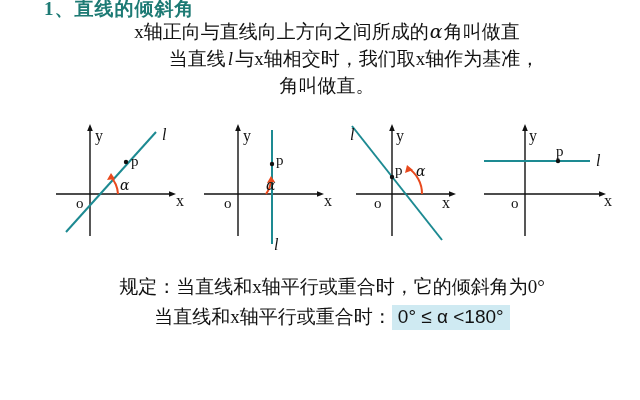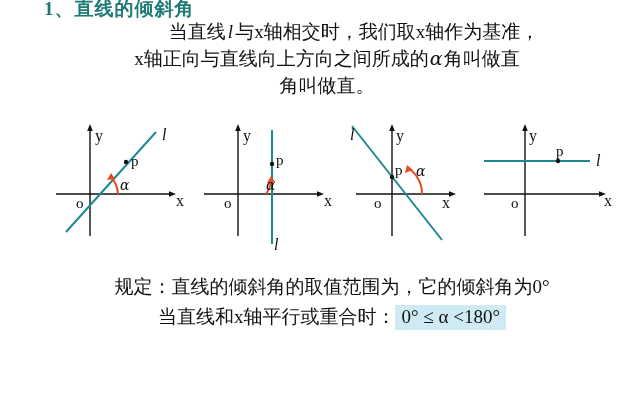--- a/index.html
+++ b/index.html
@@ -86,36 +86,36 @@
     color: #111111;
   }
   .bottom .ln { display: block; white-space: nowrap; }
   .hl {
     background: #cfeaf2;
     padding: 1px 6px 2px 6px;
     display: inline-block;
     line-height: 22px;
   }
   .hl .rng {
-    font-family: Liberation Serif, serif;
+    font-family: Liberation Sans, sans-serif;
   }
 </style>
 </head>
 <body>
 
 <div class="page">
 
   <div class="heading">1、直线的倾斜角</div>
 
   <div class="intro">
+    <span class="ln">
+      <span>x轴正向与直线向上方向之间所成的</span><span class="alpha">α</span><span>角叫做直</span>
+    </span>
     <span class="ln l1">
       <span>当直线</span><span class="mvar">l</span><span>与x轴相交时，我们取x轴作为基准，</span>
-    </span>
-    <span class="ln">
-      <span>x轴正向与直线向上方向之间所成的</span><span class="alpha">α</span><span>角叫做直</span>
     </span>
     <span class="ln">角叫做直。</span>
   </div>
 
   <div class="figs">
 
     <div class="fig" style="left:52px;">
       <svg width="150" height="140" viewBox="0 0 150 140">
 
         <line x1="38" y1="10" x2="38" y2="118" stroke="#111111" stroke-width="1.4"></line>
@@ -194,19 +194,19 @@
         <text x="31" y="90" font-family="Liberation Serif, serif" font-size="15" fill="#111111">o</text>
         <text x="49" y="23" font-family="Liberation Serif, serif" font-size="16" fill="#111111">y</text>
         <text x="124" y="88" font-family="Liberation Serif, serif" font-size="16" fill="#111111">x</text>
         <text x="116" y="48" font-family="Liberation Serif, serif" font-size="16" font-style="italic" fill="#111111">l</text>
       </svg>
     </div>
 
   </div>
 
   <div class="bottom">
-    <span class="ln">规定：直线的倾斜角的取值范围为，它的倾斜角为0°</span>
+    <span class="ln">规定：当直线和x轴平行或重合时，它的倾斜角为0°</span>
     <span class="ln">
       <span>当直线和x轴平行或重合时：</span><span class="hl"><span class="rng">0° ≤ α &lt;180°</span></span>
     </span>
   </div>
 
 </div>
 
 </body></html>

